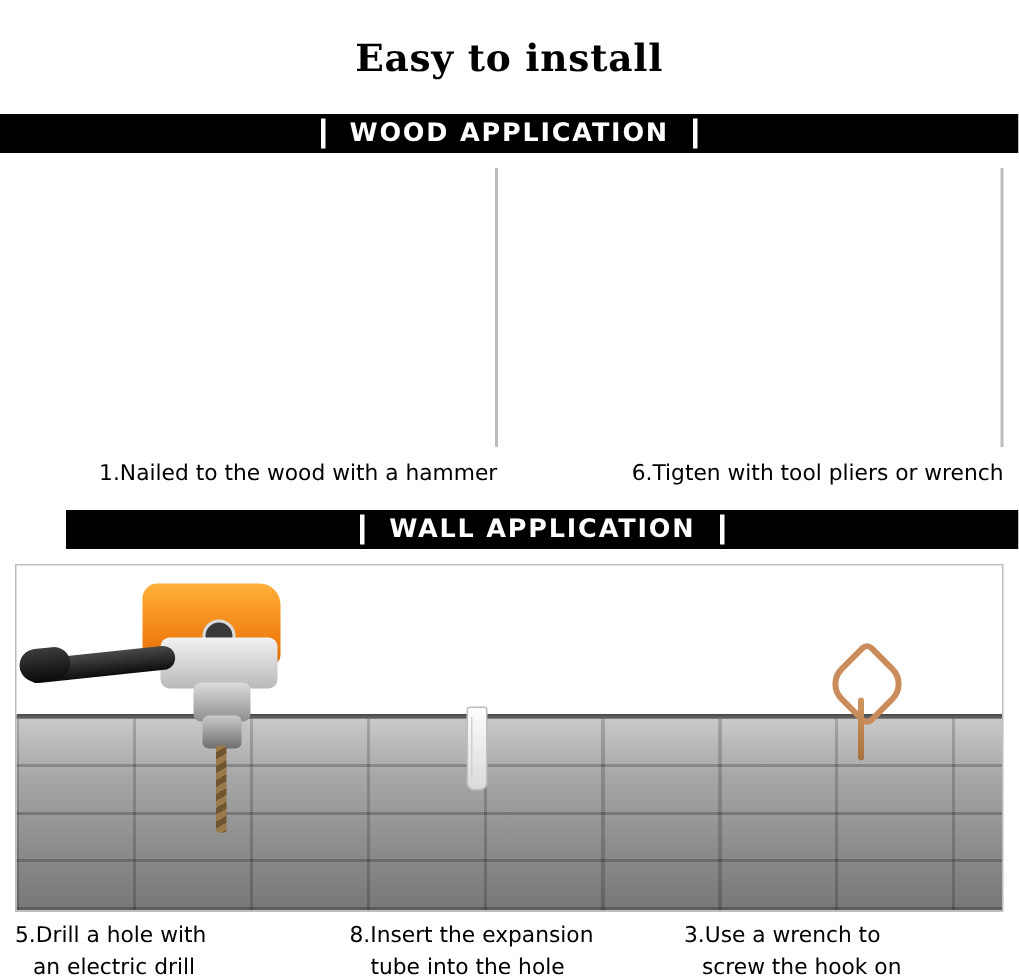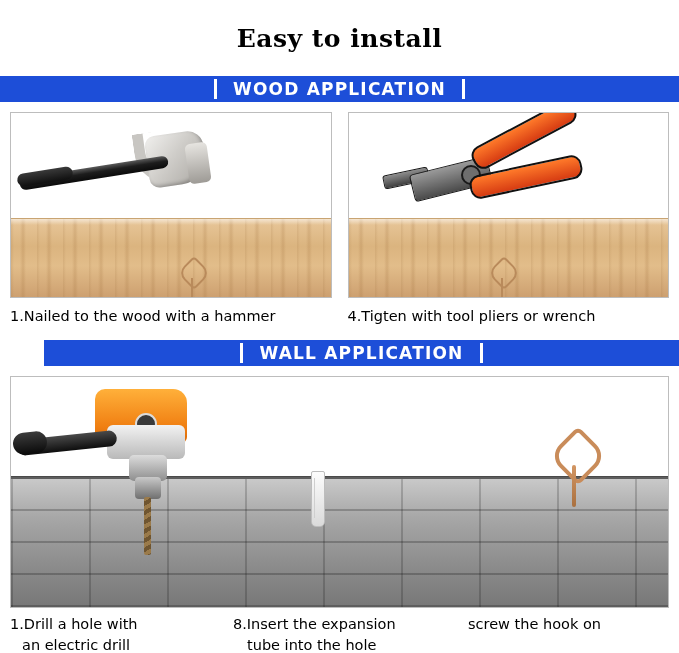--- a/index.html
+++ b/index.html
@@ -32,21 +32,21 @@
     letter-spacing: 0.5px;
     line-height: 40px;
     padding-top: 2px;
     color: #000;
   }
 
   
   .banner {
     position: relative;
     height: 26px;
-    background: #1d4ed8;
+    background: #000000;
     display: flex;
     align-items: center;
     justify-content: center;
   }
   .banner-label {
     color: #fff;
     font-family: "DejaVu Sans", sans-serif;
     font-weight: bold;
     font-size: 17px;
     letter-spacing: 1.2px;
@@ -59,20 +59,21 @@
   
   .wood-section {
     padding: 10px 10px 0 10px;
     display: flex;
     gap: 16px;
   }
   .panel {
     flex: 1 1 0;
     display: flex;
     flex-direction: column;
+    align-items: flex-end;
   }
   .photo {
     border: 1px solid #bdbdbd;
     height: 184px;
     position: relative;
     overflow: hidden;
     background: #fff;
   }
   .caption {
     font-family: "DejaVu Sans", sans-serif;
@@ -439,21 +440,21 @@
         <div class="hook" style="left:140px; top:148px;">
           <div class="loop"></div>
           <div class="stem"></div>
         </div>
         <div class="plier-nose"></div>
         <div class="plier-jaw"></div>
         <div class="plier-pivot"></div>
         <div class="plier-handle a"></div>
         <div class="plier-handle b"></div>
       </div>
-      <div class="caption">4.Tigten with tool pliers or wrench</div>
+      <div class="caption">6.Tigten with tool pliers or wrench</div>
     </div>
 
   </div>
 
   <div class="banner" style="margin-top:14px;margin-left:44px;">
     <span class="banner-label">WALL APPLICATION</span>
   </div>
 
   <div class="wall-section" style="padding-top:10px;">
     <div class="wall-photo">
@@ -473,25 +474,26 @@
 
       <div class="wall-hook">
         <div class="wloop"></div>
         <div class="wstem"></div>
       </div>
     </div>
   </div>
 
   <div class="wall-captions">
     <div class="cap">
-      <span>1.Drill a hole with</span>
+      <span>5.Drill a hole with</span>
       <span class="l2">an electric drill</span>
     </div>
     <div class="cap center">
       <span>8.Insert the expansion</span>
       <span class="l2">tube into the hole</span>
     </div>
     <div class="cap">
+      <span>3.Use a wrench to</span>
       <span class="l2">screw the hook on</span>
     </div>
   </div>
 
 </div>
 
 </body></html>

